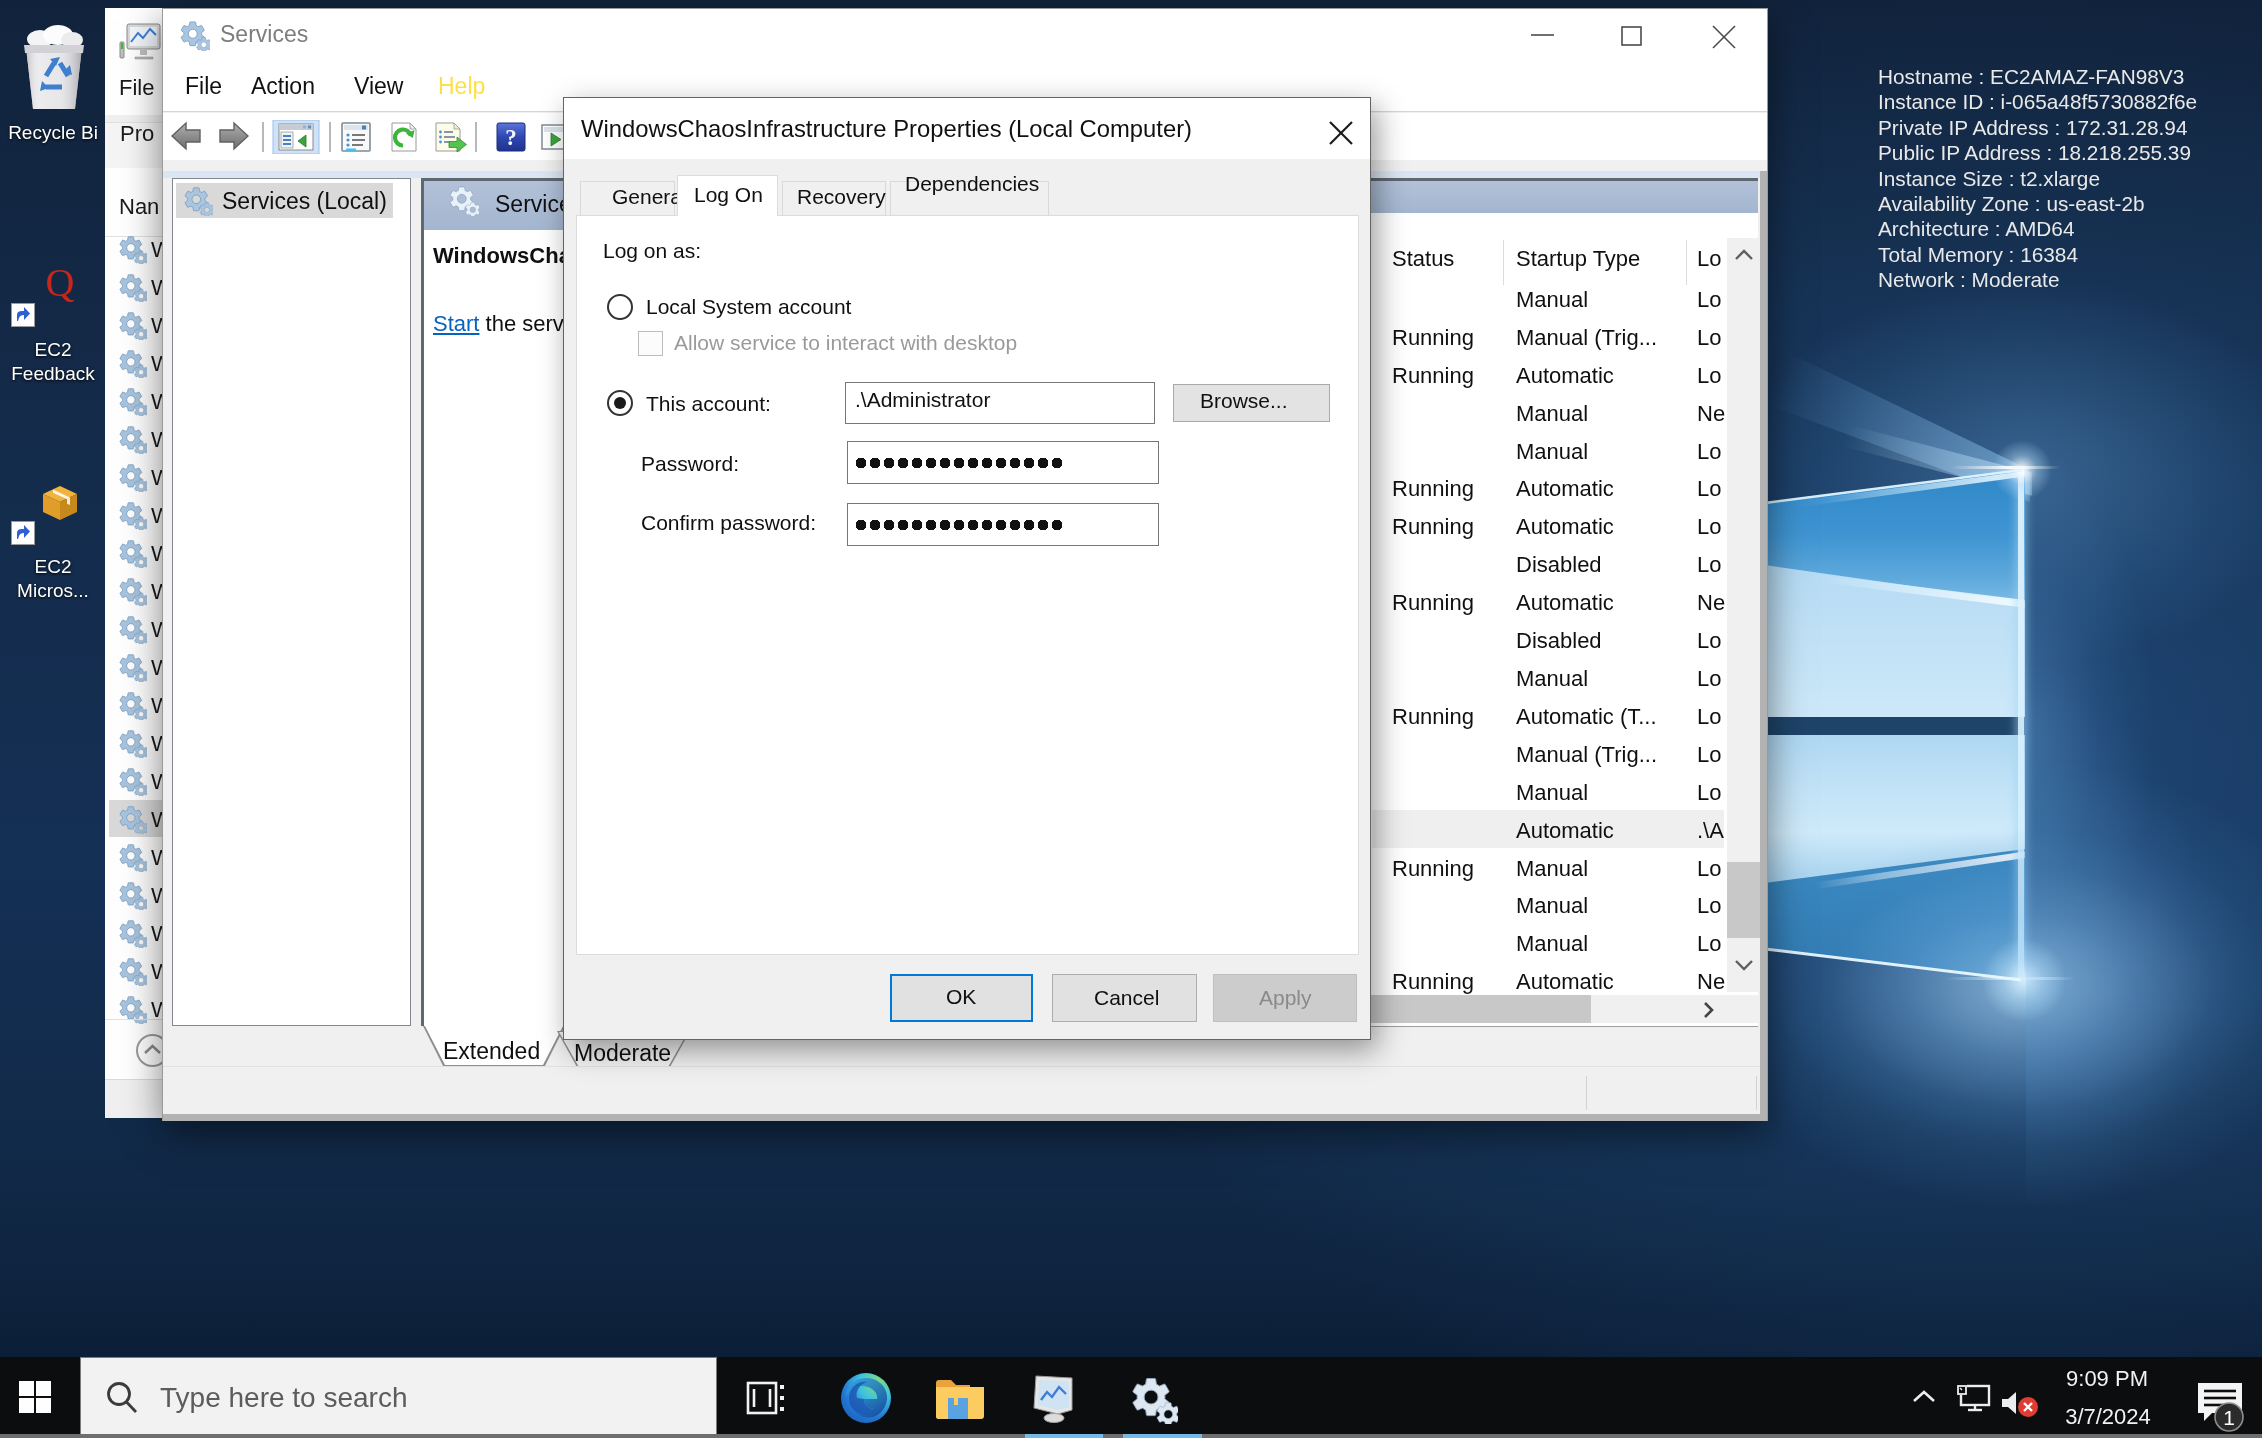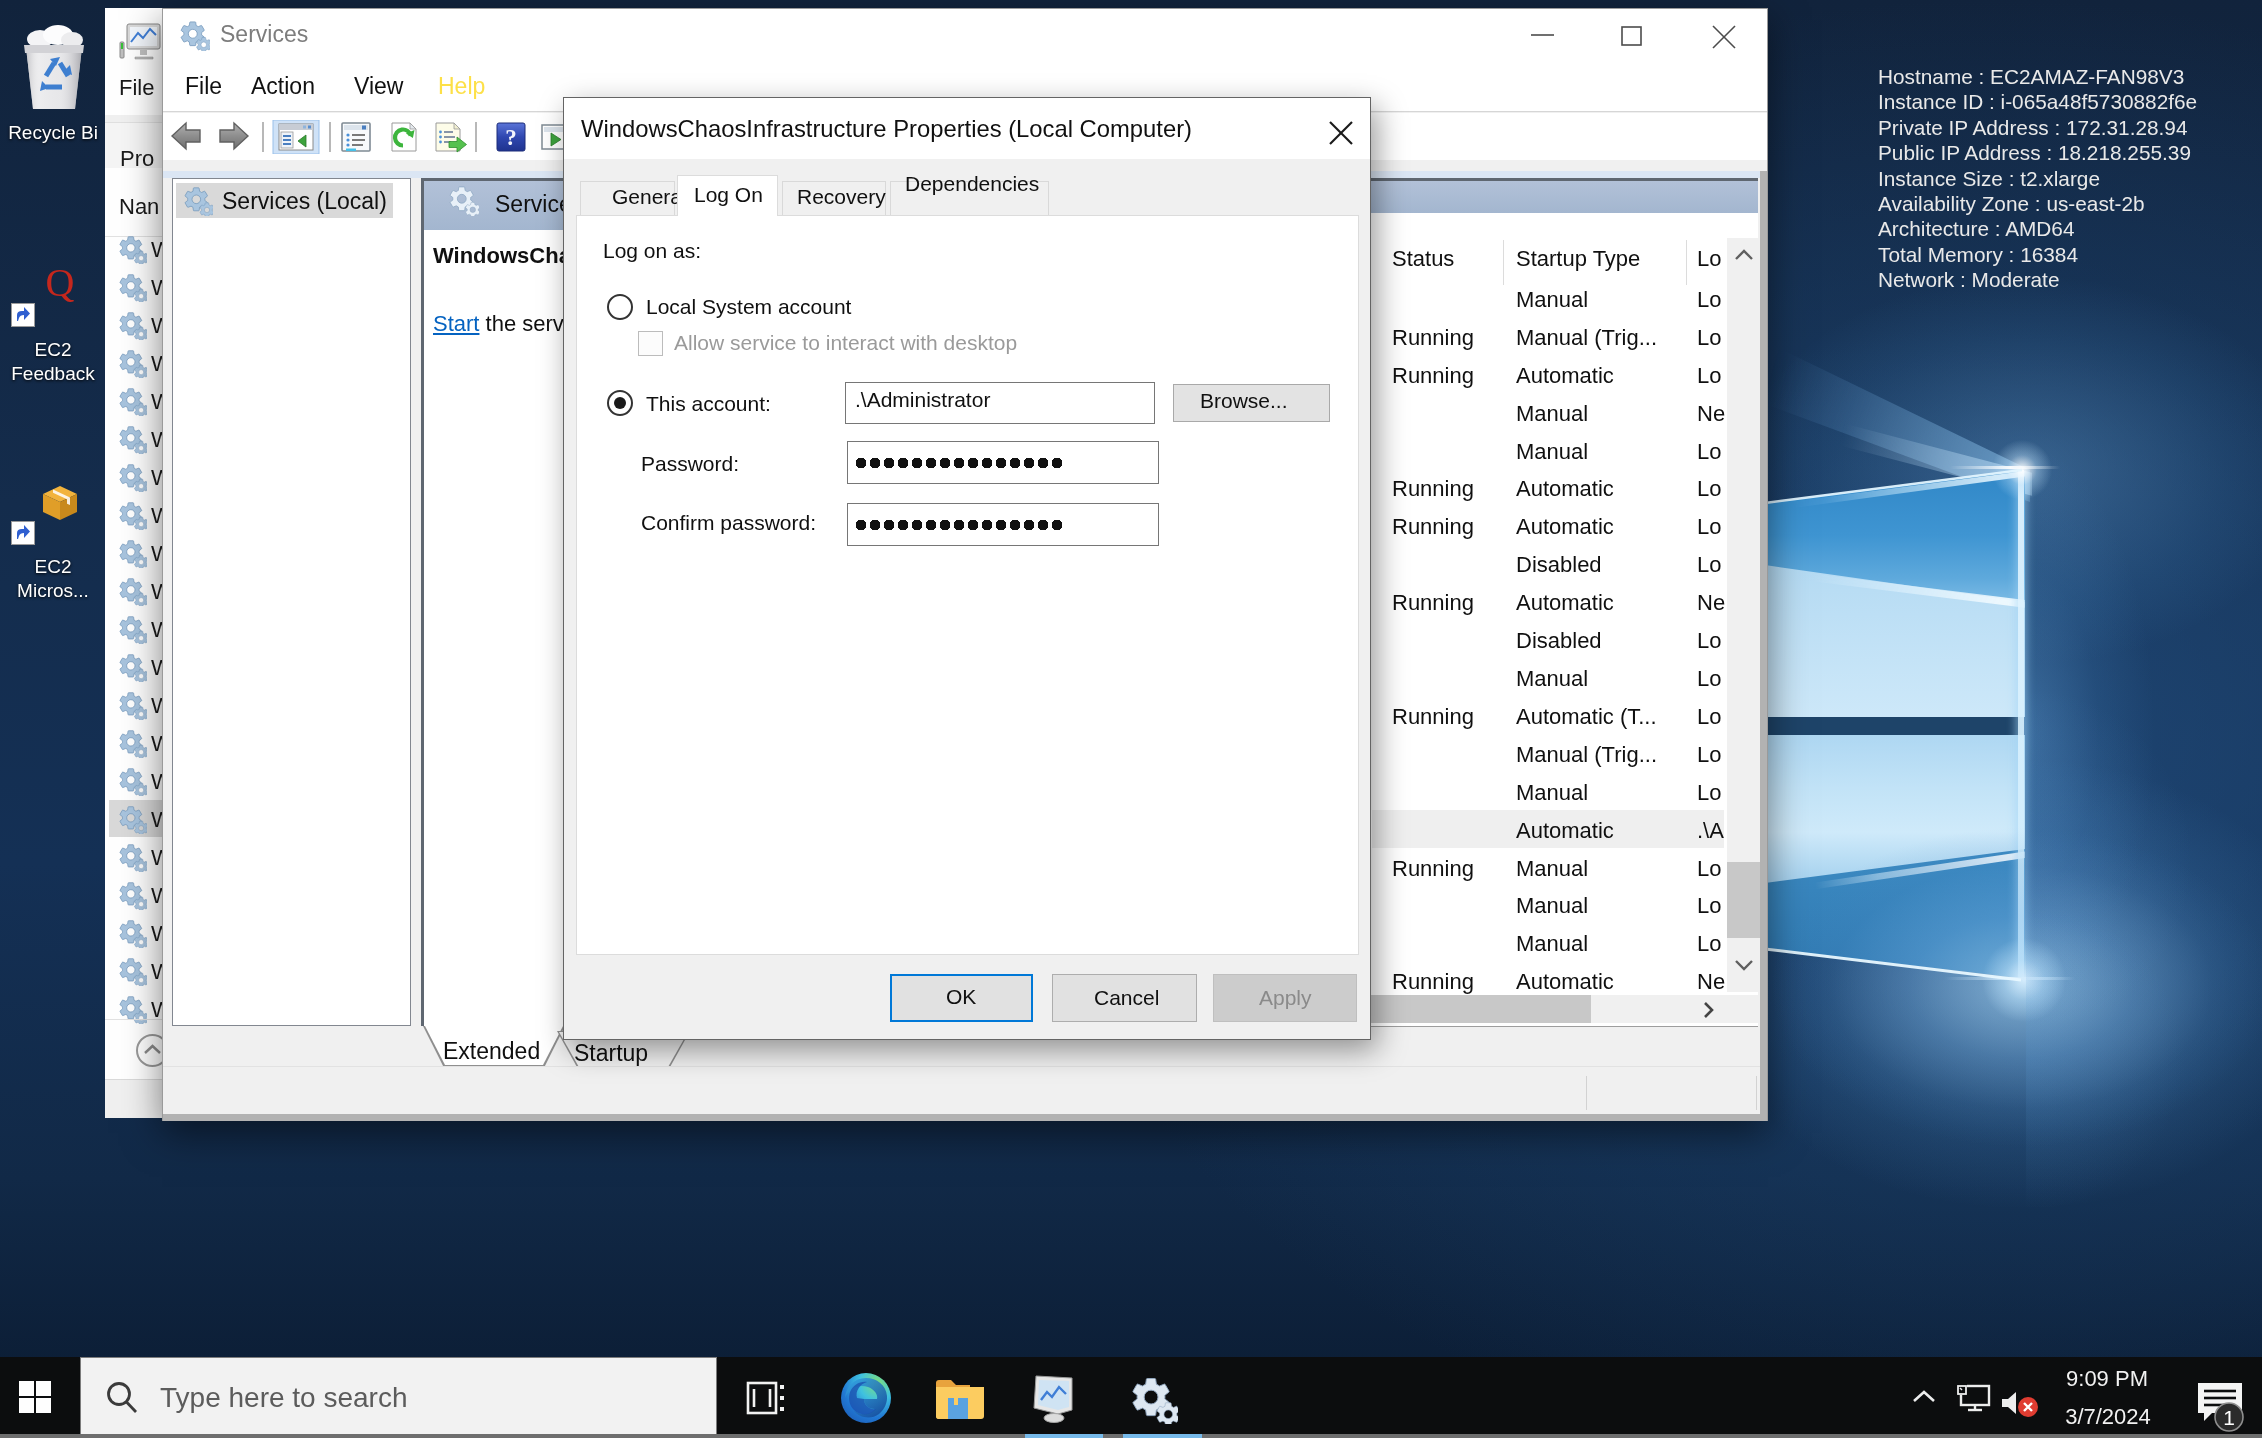--- a/index.html
+++ b/index.html
@@ -140,21 +140,21 @@
     <rect x="2" y="23" width="2" height="6" fill="#35c235"></rect>
     <rect x="8" y="4" width="33" height="25" rx="2" fill="#d9d9d9" stroke="#8a8a8a"></rect>
     <rect x="11" y="7" width="27" height="19" fill="#f2f6fb"></rect>
     <path d="M12 22 L19 13 L24 18 L31 9 L37 15" fill="none" stroke="#3f7ed6" stroke-width="2"></path>
     <rect x="21" y="30" width="7" height="5" fill="#bfbfbf"></rect>
     <path d="M16 37 L34 37 L34 39 L16 39 Z" fill="#bfbfbf" stroke="#8a8a8a" stroke-width="0.5"></path>
   </svg>
   <div class="abs" style="left:14px;top:67px;font-size:22px;color:#1a1a1a;">File</div>
   <div class="abs" style="left:0;top:107px;width:58px;height:7px;background:#f0f0f0;"></div>
   <div class="abs" style="left:0;top:114px;width:58px;height:46px;background:#f5f5f5;border-top:1px solid #e0e0e0;"></div>
-  <div class="abs" style="left:15px;top:138px;font-size:22px;color:#1a1a1a;">Pro</div>
+  <div class="abs" style="left:15px;top:113px;font-size:22px;color:#1a1a1a;">Pro</div>
   <div class="abs" style="left:14px;top:186px;font-size:22px;color:#1a1a1a;">Nan</div>
   <div class="abs" style="left:0;top:228px;width:58px;height:1px;background:#e2e2e2;"></div>
 
   <svg class="abs" style="left:12px;top:226px;" width="30" height="30" viewBox="0 0 26 26">
       <use href="#gear2" fill="#a8c4de" stroke="#6f94b8" stroke-width="0.6"></use>
     </svg>
   <div class="abs" style="left:46px;top:229px;font-size:22px;color:#1a1a1a;">W</div>
   <svg class="abs" style="left:12px;top:264px;" width="30" height="30" viewBox="0 0 26 26">
       <use href="#gear2" fill="#a8c4de" stroke="#6f94b8" stroke-width="0.6"></use>
     </svg>
@@ -422,21 +422,21 @@
 <svg class="abs" style="left:1700px;top:1000px;" width="16" height="20" viewBox="0 0 16 20">
     <path d="M5 3 L12 10 L5 17" fill="none" stroke="#444" stroke-width="2.6"></path>
   </svg>
 
 <div class="abs" style="left:424px;top:1026px;width:1334px;height:6px;background:#f0f0f0;border-top:1px solid #9d9d9d;"></div>
 <div class="abs" style="left:423px;top:1026px;width:142px;height:41px;background:#8f8f8f;clip-path:polygon(0 0, 100% 0, 85.5% 100%, 14.5% 100%);"></div>
 <div class="abs" style="left:425px;top:1026px;width:138px;height:39px;background:#fff;clip-path:polygon(0 0, 100% 0, 85.5% 100%, 14.5% 100%);"></div>
 <div class="abs" style="left:443px;top:1038px;font-size:23px;color:#101010;">Extended</div>
 <div class="abs" style="left:557px;top:1031px;width:133px;height:36px;background:#8f8f8f;clip-path:polygon(0 0, 100% 0, 85% 100%, 15% 100%);"></div>
 <div class="abs" style="left:559px;top:1032px;width:129px;height:34px;background:#f2f2f2;clip-path:polygon(0 0, 100% 0, 85% 100%, 15% 100%);"></div>
-<div class="abs" style="left:574px;top:1040px;font-size:23px;color:#101010;">Startup</div>
+<div class="abs" style="left:574px;top:1040px;font-size:23px;color:#101010;">Moderate</div>
 
 <div class="abs" style="left:163px;top:1066px;width:1604px;height:48px;background:#f0f0f0;border-top:1px solid #e2e2e2;"></div>
 <div class="abs" style="left:1586px;top:1076px;width:1px;height:34px;background:#d2d2d2;"></div>
 <div class="abs" style="left:1756px;top:1076px;width:1px;height:34px;background:#d2d2d2;"></div>
 <div class="abs" style="left:163px;top:1114px;width:1604px;height:7px;background:#b2b2b2;"></div>
 <div class="abs" style="left:1760px;top:171px;width:7px;height:950px;background:#b2b2b2;"></div>
 
 <div class="abs" style="left:563px;top:97px;width:808px;height:943px;background:#f0f0f0;border:1px solid #646464;box-shadow:6px 10px 28px rgba(0,0,0,0.4);"></div>
 <div class="abs" style="left:564px;top:98px;width:806px;height:61px;background:#fff;"></div>
 <div class="abs" style="left:581px;top:115px;font-size:23.8px;color:#101010;">WindowsChaosInfrastructure Properties (Local Computer)</div>

